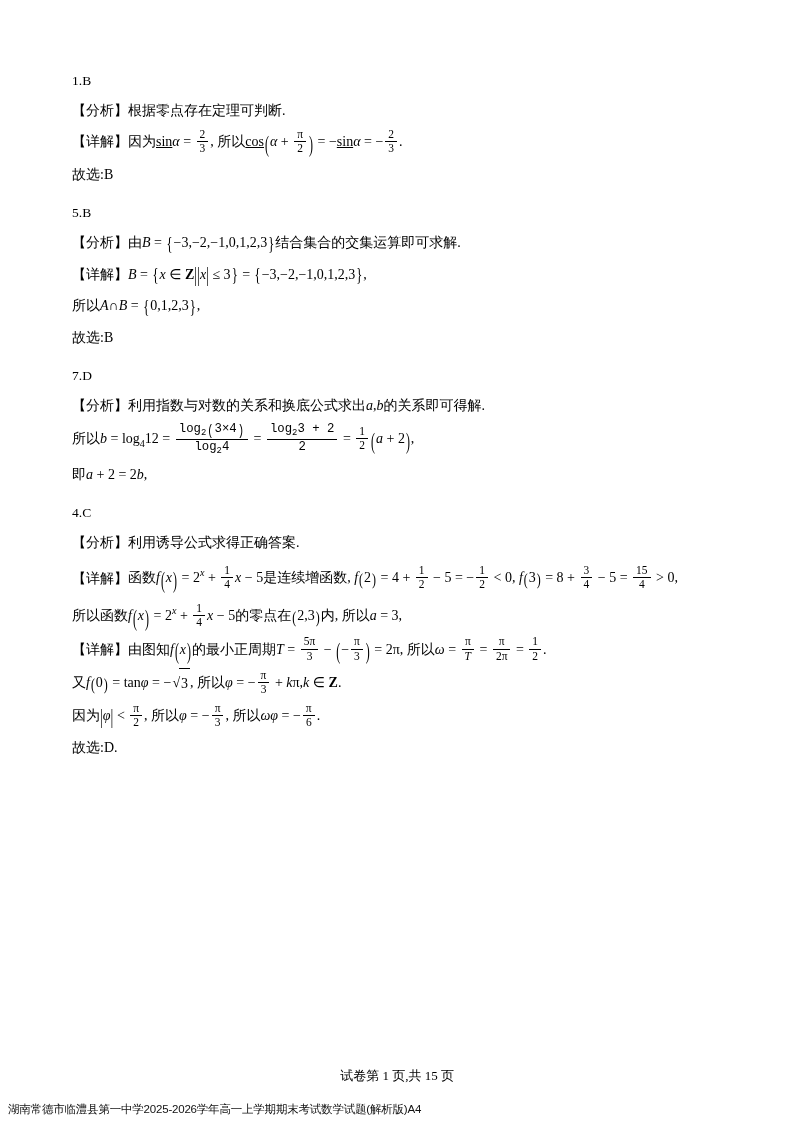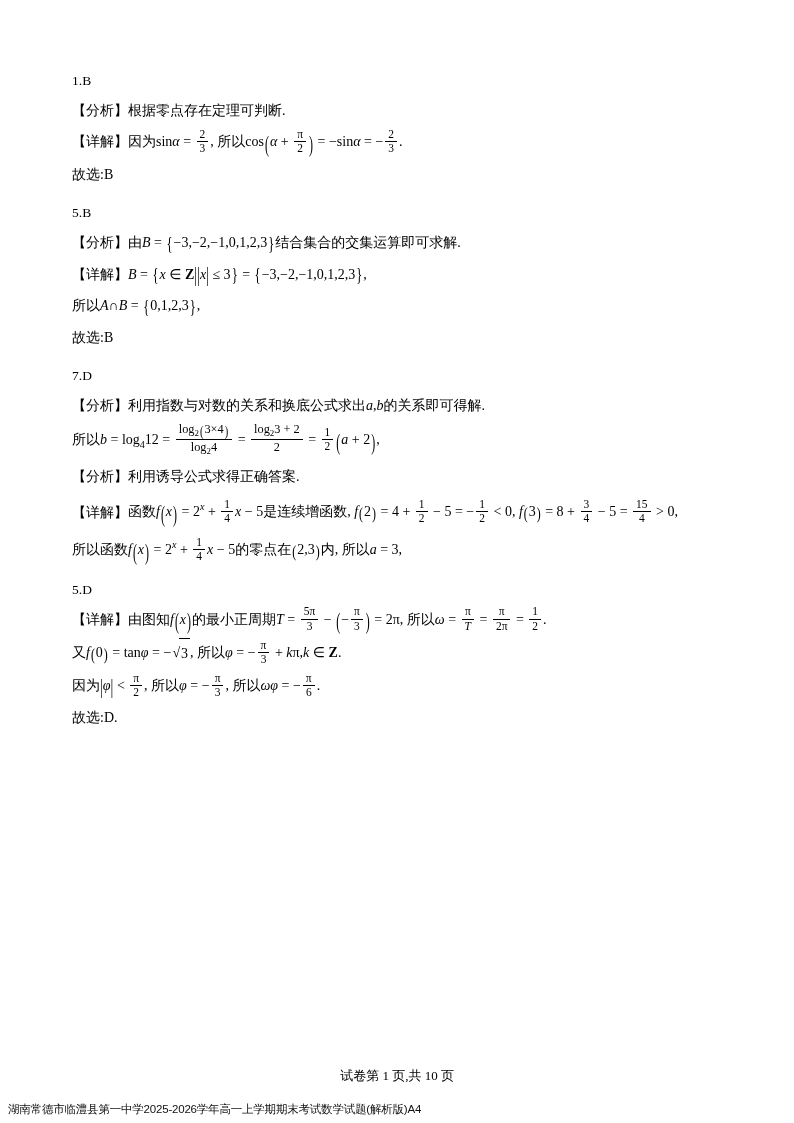--- a/index.html
+++ b/index.html
@@ -39,20 +39,21 @@
   }
   .tag {
     font-weight: normal;
   }
   .ital {
     font-style: italic;
     font-family: "Liberation Serif", serif;
   }
   .up {
     font-style: normal;
+    text-decoration: underline;
   }
   
   .frac {
     display: inline-block;
     vertical-align: -0.52em;
     text-align: center;
     font-size: 0.82em;
     line-height: 1.15;
     margin: 0 2px;
   }
@@ -61,20 +62,21 @@
     padding: 0 3px;
     border-bottom: 1px solid #000;
   }
   .frac .den {
     display: block;
     padding: 0 3px;
   }
   .frac.big {
     font-size: 0.88em;
     vertical-align: -0.55em;
+    font-family: Liberation Mono, monospace;
   }
   
   .paren {
     display: inline-block;
     transform: scaleY(1.9);
     transform-origin: center;
     font-size: 0.85em;
     margin: 0 1px;
     vertical-align: -0.15em;
   }
@@ -179,53 +181,56 @@
 
     <div class="para">
       <span class="tag">【分析】</span><span>利用指数与对数的关系和换底公式求出<span class="ital">a</span>,<span class="ital">b</span>的关系即可得解.</span>
     </div>
 
 
     <div class="para">
       <span>所以<span class="ital">b</span> = log<span class="sub">4</span>12 = <span class="frac big"><span class="num">log<span class="sub">2</span><span class="paren small">(</span>3×4<span class="paren small">)</span></span><span class="den">log<span class="sub">2</span>4</span></span> = <span class="frac big"><span class="num">log<span class="sub">2</span>3 + 2</span><span class="den">2</span></span> = <span class="frac"><span class="num">1</span><span class="den">2</span></span><span class="paren">(</span><span class="ital">a</span> + 2<span class="paren">)</span>,</span>
     </div>
 
-
-  </div>
-
-  <div class="block">
+    <div class="para">
+      <span>即<span class="ital">a</span> + 2 = 2<span class="ital">b</span>,</span>
+    </div>
+
+  </div>
+
+  <div class="block">
+    <div class="qnum">4.C</div>
 
     <div class="para">
       <span class="tag">【分析】</span><span>利用诱导公式求得正确答案.</span>
     </div>
 
     <div class="para">
       <span class="tag">【详解】</span><span>函数<span class="ital">f</span><span class="paren">(</span><span class="ital">x</span><span class="paren">)</span> = 2<span class="sup"><span class="ital">x</span></span> + <span class="frac"><span class="num">1</span><span class="den">4</span></span><span class="ital">x</span> − 5是连续增函数,&nbsp;<span class="ital">f</span><span class="paren small">(</span>2<span class="paren small">)</span> = 4 + <span class="frac"><span class="num">1</span><span class="den">2</span></span> − 5 = −<span class="frac"><span class="num">1</span><span class="den">2</span></span> &lt; 0,&nbsp;<span class="ital">f</span><span class="paren small">(</span>3<span class="paren small">)</span> = 8 + <span class="frac"><span class="num">3</span><span class="den">4</span></span> − 5 = <span class="frac"><span class="num">15</span><span class="den">4</span></span> &gt; 0,</span>
     </div>
 
     <div class="para">
       <span>所以函数<span class="ital">f</span><span class="paren">(</span><span class="ital">x</span><span class="paren">)</span> = 2<span class="sup"><span class="ital">x</span></span> + <span class="frac"><span class="num">1</span><span class="den">4</span></span><span class="ital">x</span> − 5的零点在<span class="paren small">(</span>2,3<span class="paren small">)</span>内,&nbsp;所以<span class="ital">a</span> = 3,</span>
     </div>
 
   </div>
 
   <div class="block">
-    <div class="qnum">5.D</div>
 
 
     <div class="para">
       <span class="tag">【详解】</span><span>由图知<span class="ital">f</span><span class="paren">(</span><span class="ital">x</span><span class="paren">)</span>的最小正周期<span class="ital">T</span> = <span class="frac"><span class="num">5π</span><span class="den">3</span></span> − <span class="paren">(</span>−<span class="frac"><span class="num">π</span><span class="den">3</span></span><span class="paren">)</span> = 2π,&nbsp;所以<span class="ital">ω</span> = <span class="frac"><span class="num">π</span><span class="den"><span class="ital">T</span></span></span> = <span class="frac"><span class="num">π</span><span class="den">2π</span></span> = <span class="frac"><span class="num">1</span><span class="den">2</span></span>.</span>
     </div>
 
     <div class="para">
       <span>又<span class="ital">f</span><span class="paren small">(</span>0<span class="paren small">)</span> = tan<span class="ital">φ</span> = −<span class="sqrt">√<span class="rad">3</span></span>,&nbsp;所以<span class="ital">φ</span> = −<span class="frac"><span class="num">π</span><span class="den">3</span></span> + <span class="ital">k</span>π,<span class="ital">k</span> ∈ <span class="bold-z">Z</span>.</span>
     </div>
 
     <div class="para">
       <span>因为<span class="abs">|</span><span class="ital">φ</span><span class="abs">|</span> &lt; <span class="frac"><span class="num">π</span><span class="den">2</span></span>,&nbsp;所以<span class="ital">φ</span> = −<span class="frac"><span class="num">π</span><span class="den">3</span></span>,&nbsp;所以<span class="ital">ωφ</span> = −<span class="frac"><span class="num">π</span><span class="den">6</span></span>.</span>
     </div>
 
     <div class="para">故选:D.</div>
   </div>
 
-  <div class="footer">试卷第 1 页,共 10 页</div>
+  <div class="footer">试卷第 1 页,共 15 页</div>
   <div class="bottom-note">湖南常德市临澧县第一中学2025-2026学年高一上学期期末考试数学试题(解析版)A4</div>
 </div>
 
 </body></html>

